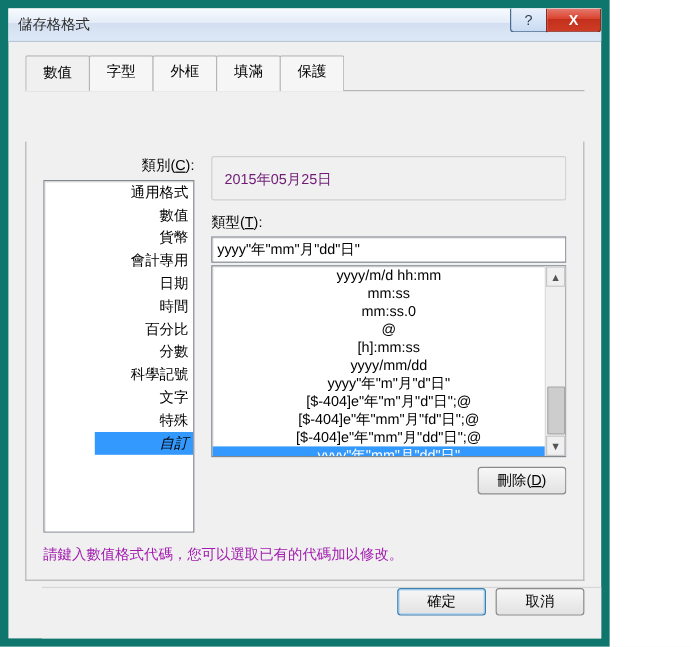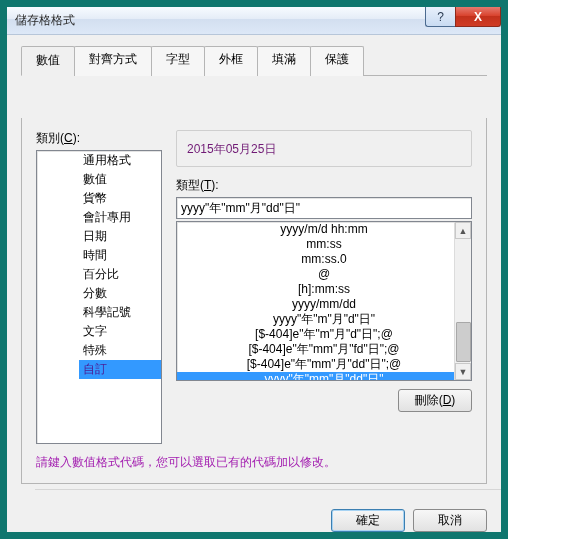--- a/index.html
+++ b/index.html
@@ -56,29 +56,29 @@
     top:1px;
     padding-top:5px; padding-bottom:6px;
     font-weight:normal;
   }
   .panel {
     flex:1; border:1px solid #b5b5b5; border-top:none;
     padding: 12px 14px 12px 14px;
     display:flex; flex-direction:column;
   }
   .upper { display:flex; gap:14px; flex:1; overflow:hidden;}
-  .left-col { width:126px; display:flex; flex-direction:column;}
+  .left-col { width:126px; display:flex; flex-direction:column;text-align:right;}
   .label { margin-bottom:3px; }
   .listbox {
     background:#fff; border:1px solid #828790;
     height:294px; overflow:hidden;
     box-shadow: inset 1px 1px 0 #e3e3e3;
   }
   .listbox .item { padding:1px 4px 2px 4px; line-height:16px; white-space:nowrap;margin-left:42px;}
-  .listbox .item.selected { background:#3399ff; color:#4c1d95; }
+  .listbox .item.selected { background:#3399ff; color:#000000;font-style:italic; }
   .right-col { flex:1; display:flex; flex-direction:column;}
   .group-label { margin-bottom:3px; }
   .sample {
     border:1px solid #cfcfcf; border-radius:2px;
     padding:10px 10px 8px 10px; margin-bottom:10px;
     background:#f0f0f0;
   }
   .sample .sval { color:#701a75; }
   .type-input {
     width:100%; height:22px;
@@ -105,21 +105,21 @@
   .del-row { text-align:right; margin-top:8px;}
   .del-btn, .footer-btn {
     min-width:74px; height:23px;
     background:linear-gradient(#f7f7f7,#e2e2e2);
     border:1px solid #8a8a8a; border-radius:3px;
     padding:0 10px;
   }
   .hint { margin-top:10px; color:#a21caf;}
   .footer {
     height:46px; border-top:1px solid #d6d6d6;
-    display:flex; align-items:flex-end; justify-content:flex-end;
+    display:flex; align-items:flex-start; justify-content:flex-end;
     gap:8px; padding-right:14px;
     background:#f0f0f0;
     margin-left:28px;
   }
   .ok-btn { border:1px solid #3c7fb1; box-shadow: inset 0 0 0 1px #a7d3f3;}
   .underline-key { text-decoration:underline; }
 </style>
 </head>
 <body>
 
@@ -128,21 +128,20 @@
     <span class="title">儲存格格式</span>
     <div class="win-btns">
       <div class="win-btn win-help">?</div>
       <div class="win-btn win-close">X</div>
     </div>
   </div>
 
   <div class="content">
     <div class="tabs" id="tabs">
         <div class="tab active">數值</div>
-        <div class="tab">對齊方式</div>
         <div class="tab">字型</div>
         <div class="tab">外框</div>
         <div class="tab">填滿</div>
         <div class="tab">保護</div>
       </div>
 
     <div class="panel">
       <div class="upper">
 
         <div class="left-col">

